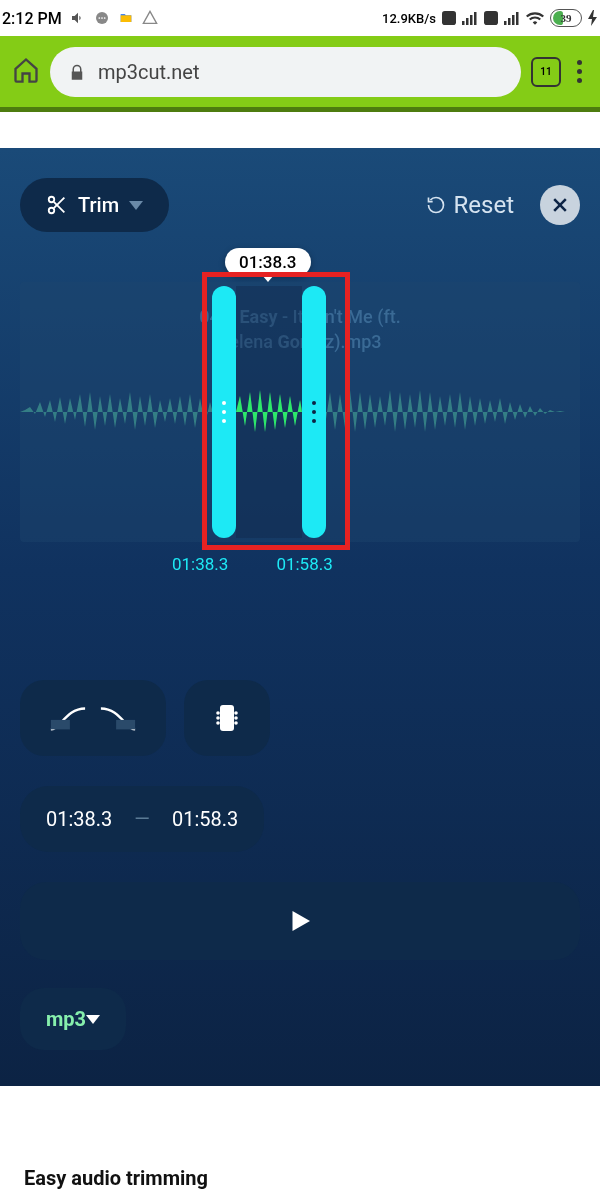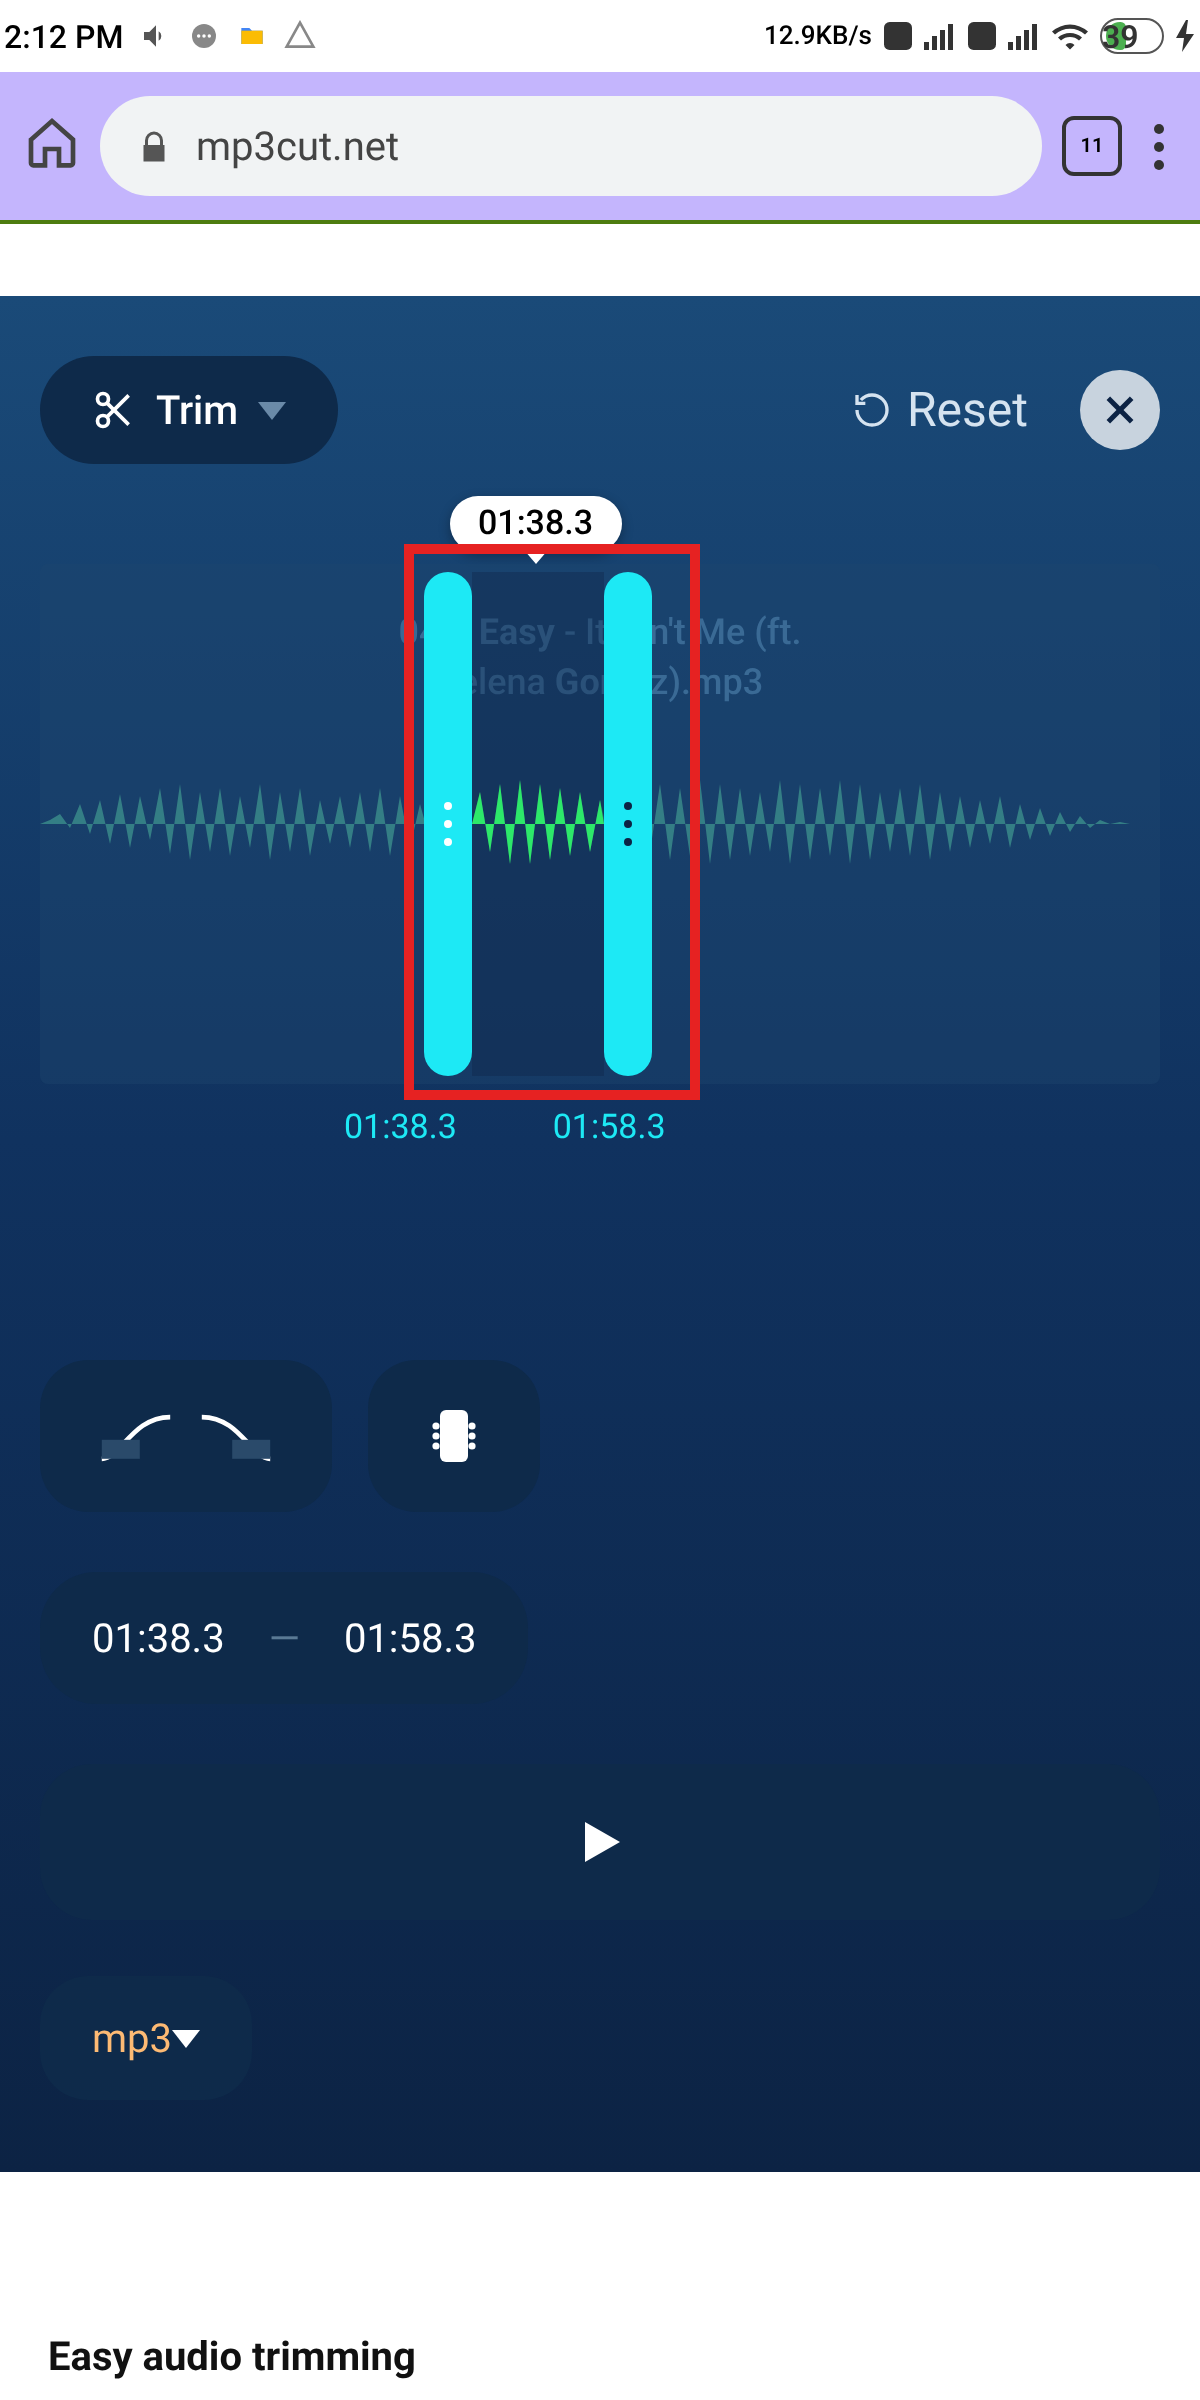--- a/index.html
+++ b/index.html
@@ -5,24 +5,24 @@
 * { margin: 0; padding: 0; box-sizing: border-box; font-family: -apple-system, BlinkMacSystemFont, "Segoe UI", Roboto, sans-serif; }
 body { width: 600px; height: 1200px; background: #fff; overflow: hidden; }
 
 
 .status-bar { height: 36px; background: #fff; display: flex; align-items: center; padding: 0 2px; font-size: 16px; font-weight: 500; color: #000; }
 .status-left { display: flex; align-items: center; gap: 8px; }
 .status-right { margin-left: auto; display: flex; align-items: center; gap: 6px; font-size: 13px; }
 .status-ico { display: inline-flex; align-items: center; justify-content: center; }
 .battery { border: 1.5px solid #555; border-radius: 10px; width: 32px; height: 18px; position: relative; display: flex; align-items: center; padding: 1px 2px; }
 .battery-fill { background: #4caf50; width: 40%; height: 100%; border-radius: 8px 3px 3px 8px; }
-.battery-text { position: absolute; left: 0; right: 0; text-align: left; font-size: 16px; font-weight: 600; color: #333; }
-
-
-.browser-bar { height: 76px; background: #c4b5fd; display: flex; align-items: center; padding: 0 12px; gap: 10px; border-bottom: 2px solid #4d7c0f; }
+.battery-text { position: absolute; left: 0; right: 0; text-align: center; font-size: 11px; font-weight: 600; color: #333; font-family: Liberation Serif, serif; }
+
+
+.browser-bar { height: 76px; background: #84cc16; display: flex; align-items: center; padding: 0 12px; gap: 10px; border-bottom: 5px solid #4d7c0f; }
 .home-ico svg { width: 28px; height: 28px; stroke: #444; fill: none; stroke-width: 2; }
 .url-pill { flex: 1; background: #f1f3f4; border-radius: 26px; height: 50px; display: flex; align-items: center; padding: 0 18px; gap: 12px; color: #444; font-size: 20px; }
 .url-pill .lock { width: 18px; height: 18px; }
 .tab-count { width: 30px; height: 30px; border: 2px solid #333; border-radius: 6px; display: flex; align-items: center; justify-content: center; font-size: 10px; font-weight: 600; }
 .menu-dots { display: flex; flex-direction: column; gap: 4px; padding: 6px; }
 .menu-dots span { width: 5px; height: 5px; background: #333; border-radius: 50%; }
 
 
 .app { background: linear-gradient(180deg, #1a4a78 0%, #10325f 45%, #0c2344 100%); padding: 30px 20px 20px; height: 938px; position: relative; margin-top: 36px; }
 .top-row { display: flex; align-items: center; gap: 12px; }
@@ -65,21 +65,21 @@
 .crop-btn { width: 86px; }
 .crop-btn svg { width: 30px; height: 30px; }
 
 .time-pill { background: #0e2a4a; border-radius: 28px; height: 66px; margin-top: 30px; display: flex; align-items: center; padding: 0 26px; gap: 22px; color: #fff; font-size: 20px; width: fit-content; }
 .time-pill .dash { color: #5a7a95; }
 
 .play-bar { background: #0e2a4a; border-radius: 26px; height: 78px; margin-top: 30px; display: flex; align-items: center; justify-content: center; }
 .play-bar svg { width: 30px; height: 30px; fill: #fff; }
 
 .bottom-row { display: flex; gap: 14px; margin-top: 28px; align-items: stretch; }
-.fmt-btn { background: #0e2a4a; border-radius: 24px; height: 62px; padding: 0 26px; display: flex; align-items: center; color: #fdba74; font-size: 20px; font-weight: 400; }
+.fmt-btn { background: #0e2a4a; border-radius: 24px; height: 62px; padding: 0 26px; display: flex; align-items: center; color: #86efac; font-size: 20px; font-weight: 700; }
 .fmt-caret { width: 0; height: 0; border-left: 7px solid transparent; border-right: 7px solid transparent; border-top: 9px solid #fff; }
 .save-wrap { flex: 1; position: relative; }
 .save-red { position: absolute; inset: -6px; border: 5px solid #e62222; pointer-events: none; }
 .save-btn { background: #fff; border-radius: 20px; height: 62px; width: 100%; display: flex; align-items: center; justify-content: center; font-size: 21px; font-weight: 700; color: #111; }
 
 
 .below { padding: 80px 24px 0; }
 .below h2 { font-size: 20px; font-weight: 700; color: #111; }
 </style>
 </head>

